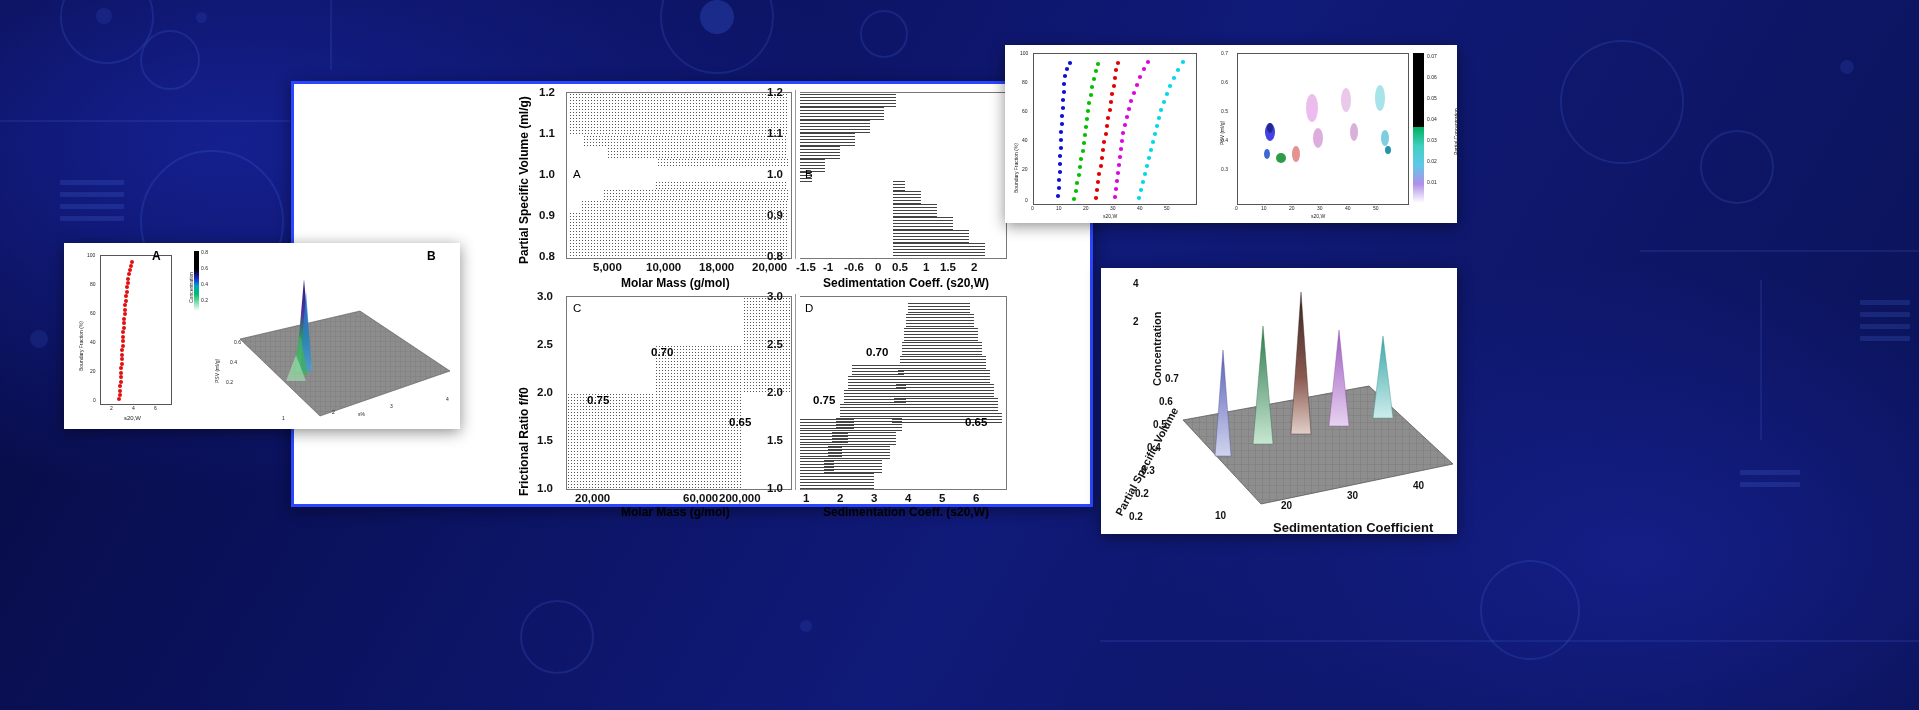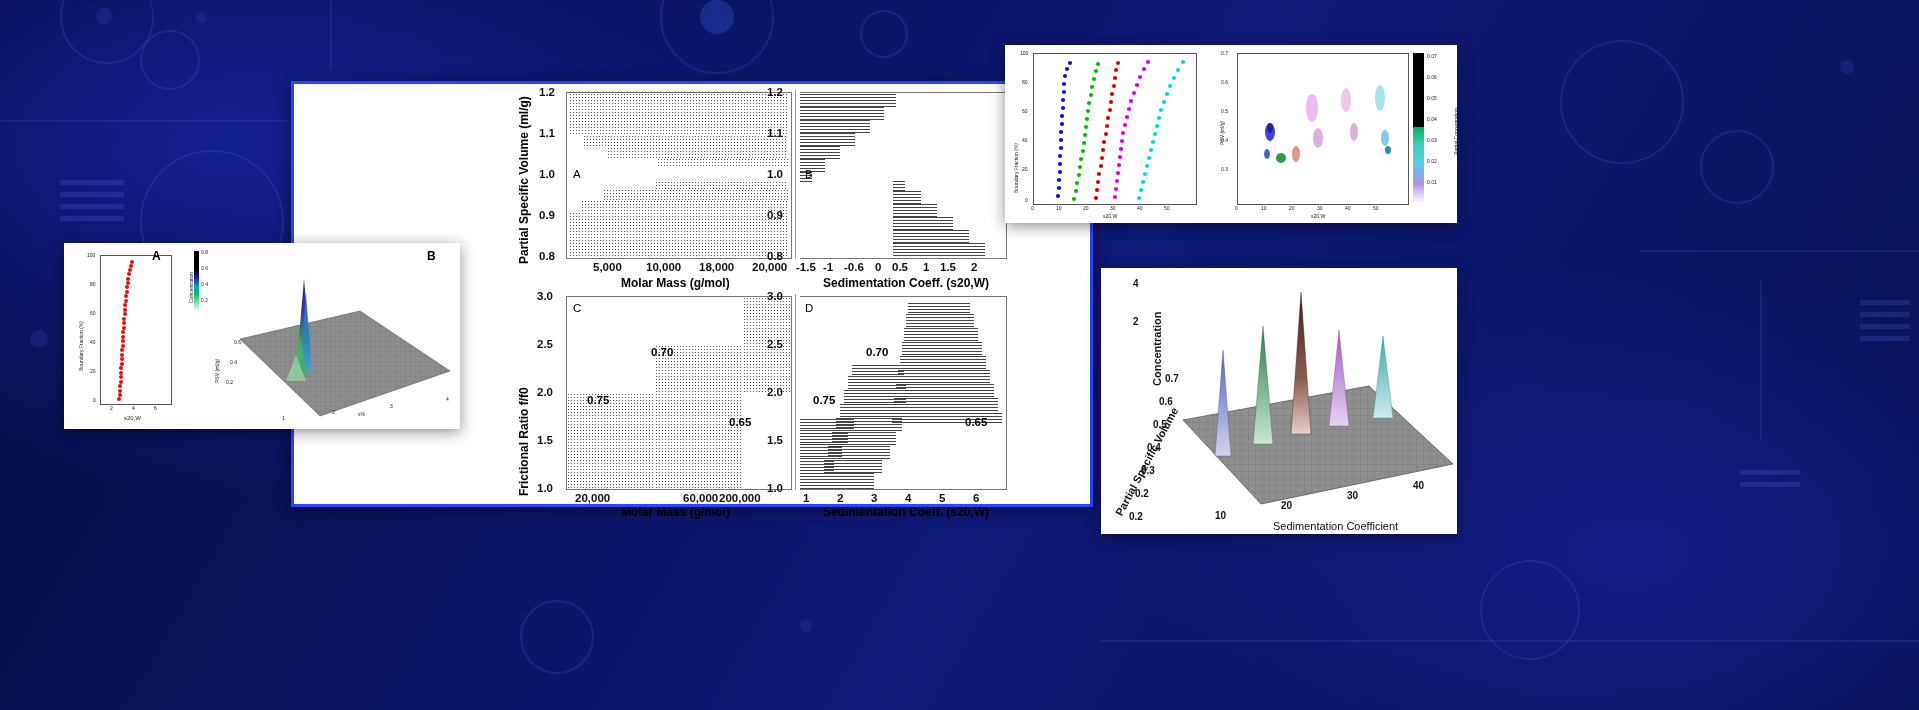--- a/index.html
+++ b/index.html
@@ -522,14 +522,14 @@
   <div style="position:absolute;left:52px;top:151px;font-size:10px;font-weight:bold;color:#111;">0.5</div>
   <div style="position:absolute;left:46px;top:174px;font-size:10px;font-weight:bold;color:#111;">0.4</div>
   <div style="position:absolute;left:40px;top:197px;font-size:10px;font-weight:bold;color:#111;">0.3</div>
   <div style="position:absolute;left:34px;top:220px;font-size:10px;font-weight:bold;color:#111;">0.2</div>
   <div style="position:absolute;left:28px;top:243px;font-size:10px;font-weight:bold;color:#111;">0.2</div>
 
   <div style="position:absolute;left:114px;top:242px;font-size:10px;font-weight:bold;color:#111;">10</div>
   <div style="position:absolute;left:180px;top:232px;font-size:10px;font-weight:bold;color:#111;">20</div>
   <div style="position:absolute;left:246px;top:222px;font-size:10px;font-weight:bold;color:#111;">30</div>
   <div style="position:absolute;left:312px;top:212px;font-size:10px;font-weight:bold;color:#111;">40</div>
-  <div style="position:absolute;left:172px;top:252px;font-size:11px;font-weight:normal;color:#111;white-space:nowrap;">Sedimentation Coefficient</div>
+  <div style="position:absolute;left:172px;top:252px;font-size:13px;font-weight:bold;color:#111;white-space:nowrap;">Sedimentation Coefficient</div>
 </div>
 
 </body></html>

